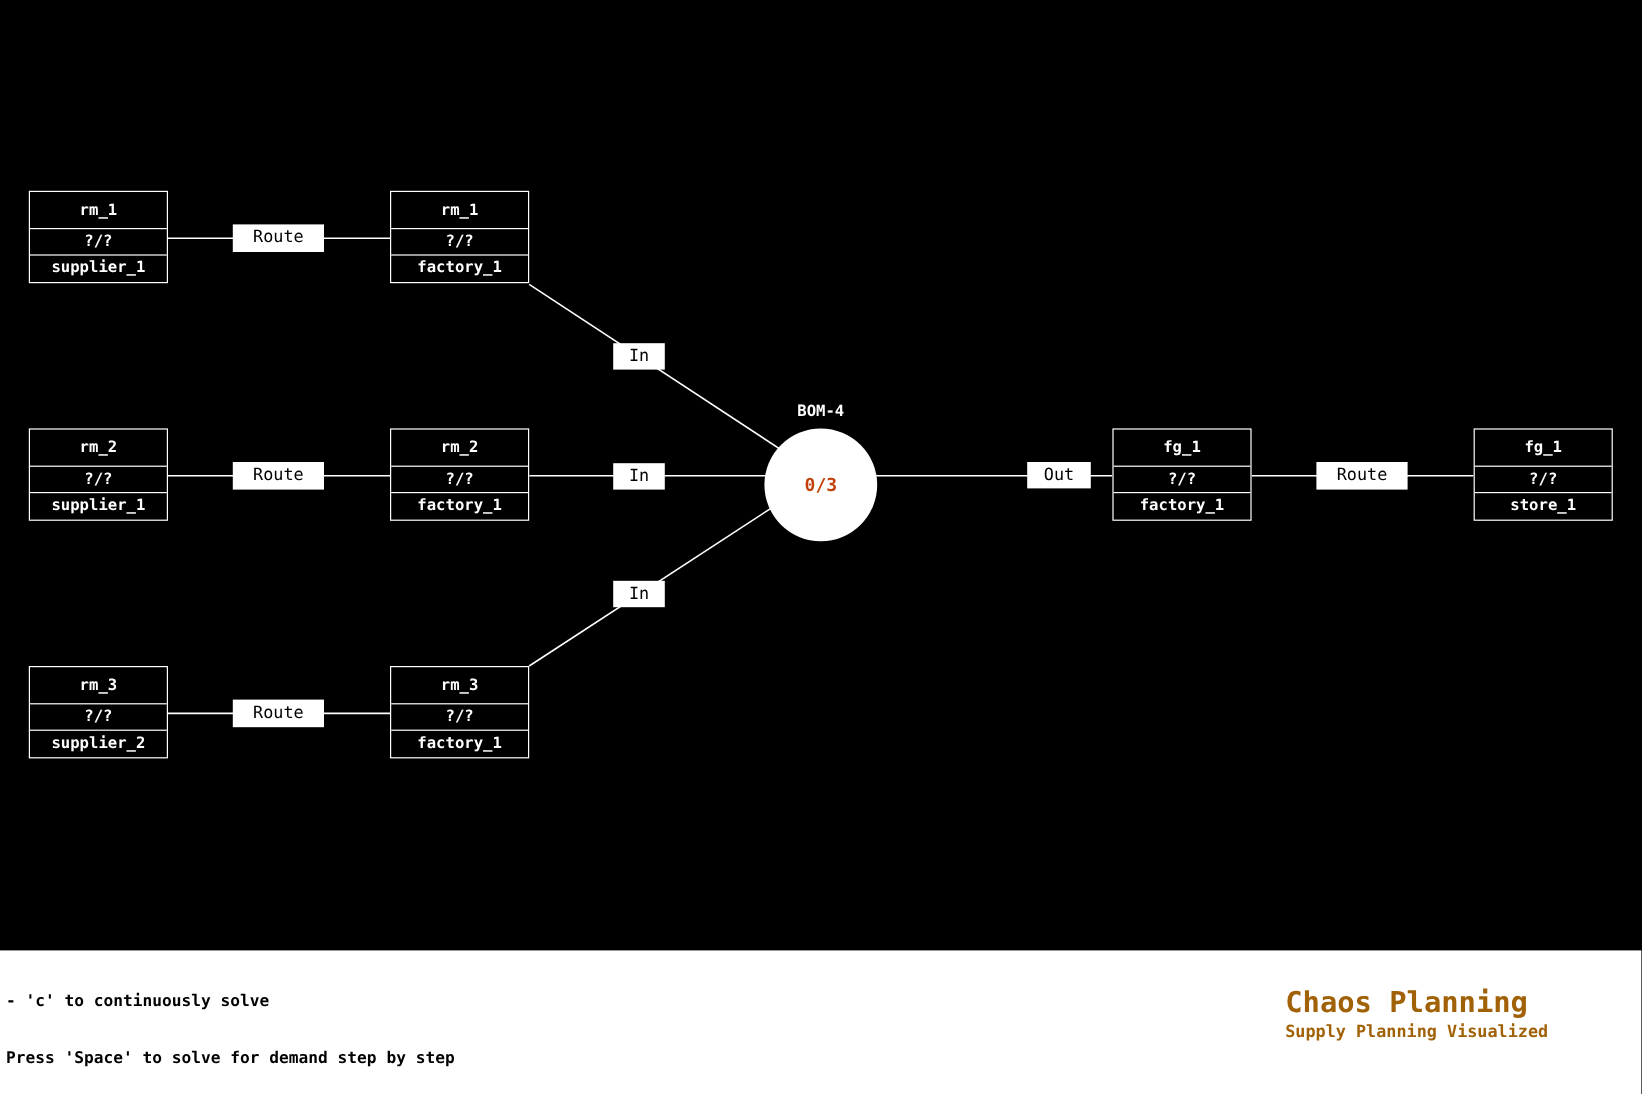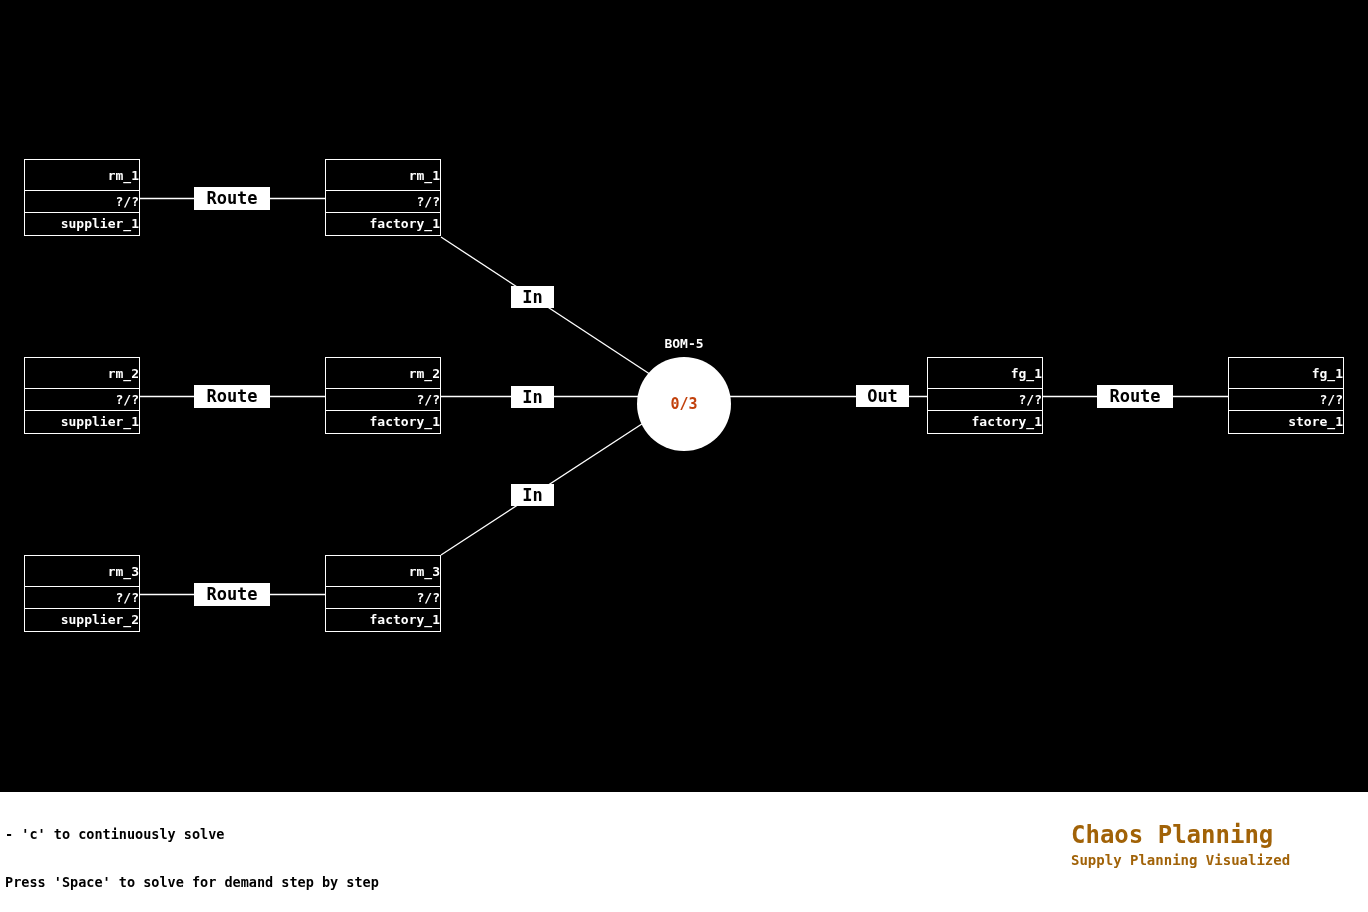--- a/index.html
+++ b/index.html
@@ -20,35 +20,35 @@
   svg.edges { position: absolute; left: 0; top: 0; width: 1368px; height: 792px; }
   svg.edges line { stroke: #fff; stroke-width: 1.3; }
 
   
   .nbox {
     position: absolute;
     width: 116px;
     background: #000;
     border: 1px solid #fff;
     color: #fff;
-    text-align: right;
+    text-align: center;
     font-weight: bold;
     font-size: 13px;
   }
   .nbox .row-title { height: 31px; line-height: 31px; border-bottom: 1px solid #fff; }
   .nbox .row-qty   { height: 22px; line-height: 22px; border-bottom: 1px solid #fff; }
   .nbox .row-loc   { height: 22px; line-height: 22px; }
 
   
   .elabel {
     position: absolute;
     background: #fff;
     color: #000;
-    font-weight: bold;
-    font-size: 17px;
+    font-weight: normal;
+    font-size: 14px;
     text-align: center;
   }
   .elabel.route { width: 76px; height: 23px; line-height: 23px; }
   .elabel.in    { width: 43px; height: 22px; line-height: 22px; }
   .elabel.out   { width: 53px; height: 22px; line-height: 22px; margin-left: 48px; }
 
   
   .bom-circle {
     position: absolute; left: 637px; top: 357px;
     width: 94px; height: 94px;
@@ -89,21 +89,21 @@
       <line x1="140" y1="198.5" x2="325" y2="198.5"></line>
       <line x1="140" y1="396.5" x2="325" y2="396.5"></line>
       <line x1="140" y1="594.5" x2="325" y2="594.5"></line>
       <line x1="441" y1="237" x2="684" y2="396.5"></line>
       <line x1="441" y1="396.5" x2="684" y2="396.5"></line>
       <line x1="441" y1="555" x2="684" y2="396.5"></line>
       <line x1="684" y1="396.5" x2="927" y2="396.5"></line>
       <line x1="1043" y1="396.5" x2="1228" y2="396.5"></line>
     </svg>
 
-    <div class="bom-label">BOM-5</div>
+    <div class="bom-label">BOM-4</div>
     <div class="bom-circle">
       <span>0/3</span>
     </div>
 
     <div class="nbox" style="left:24px; top:159px;">
       <div class="row-title">rm_1</div>
       <div class="row-qty">?/?</div>
       <div class="row-loc">supplier_1</div>
     </div>
     <div class="elabel route" style="left:194px; top:187px;">Route</div>

